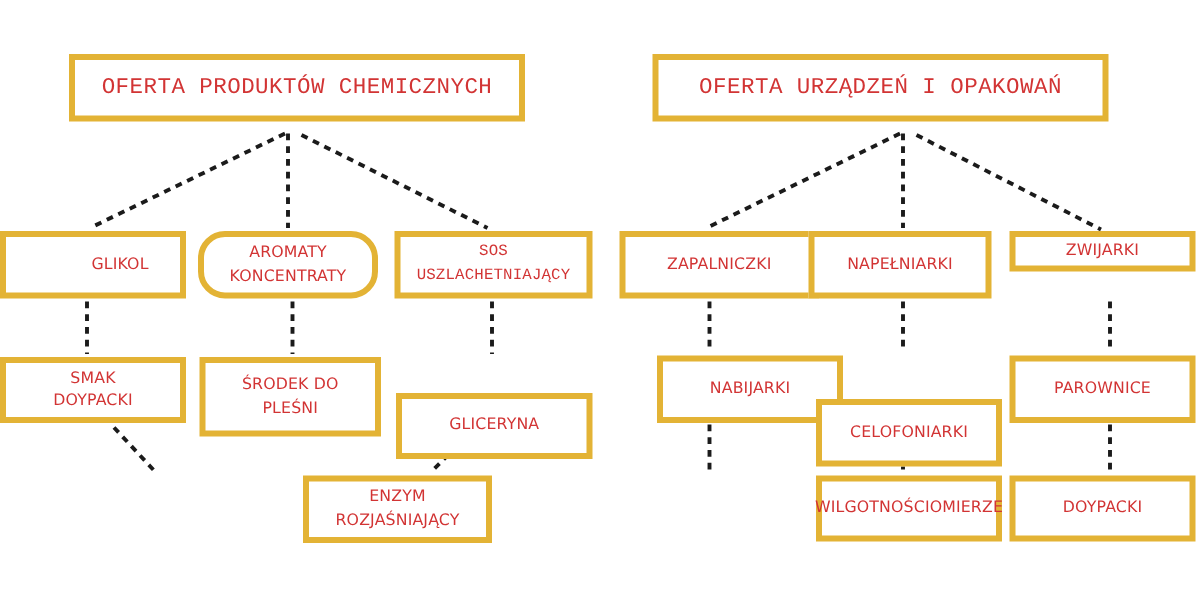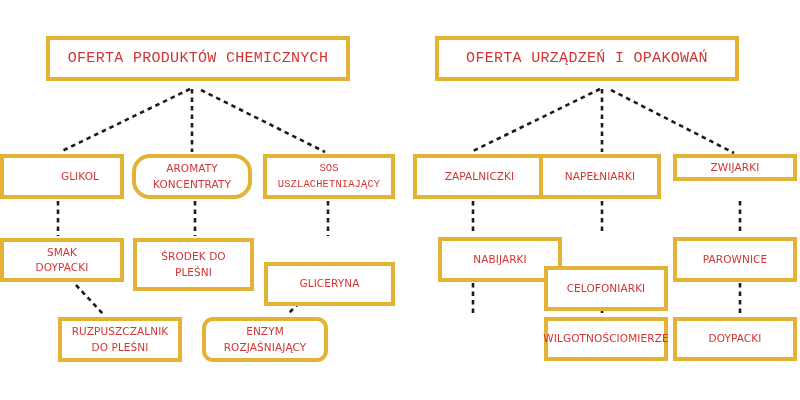--- a/index.html
+++ b/index.html
@@ -94,23 +94,21 @@
 KONCENTRATY</div>
   <div class="box node" style="left:263px; top:154px; width:132px; height:45px;font-family:Liberation Mono, monospace;">SOS
 USZLACHETNIAJĄCY</div>
 
   <div class="box node" style="left:0px; top:238px; width:124px; height:44px;">SMAK
 DOYPACKI</div>
   <div class="box node" style="left:133px; top:238px; width:121px; height:53px;">ŚRODEK DO
 PLEŚNI</div>
   <div class="box node" style="left:264px; top:238px; width:131px; height:44px;margin-top:24px;">GLICERYNA</div>
 
-  <div class="box node" style="left:58px; top:317px; width:124px; height:45px;">RUZPUSZCZALNIK
-DO PLEŚNI</div>
-  <div class="box node" style="left:202px; top:317px; width:126px; height:45px;border-radius:11px;">ENZYM
+  <div class="box node" style="left:202px; top:317px; width:126px; height:45px;">ENZYM
 ROZJAŚNIAJĄCY</div>
 
   <div class="box title-box" style="left:435px; top:36px; width:304px; height:45px;">OFERTA URZĄDZEŃ I OPAKOWAŃ</div>
 
   <div class="box node" style="left:413px; top:154px; width:133px; height:45px;">ZAPALNICZKI</div>
   <div class="box node" style="left:539px; top:154px; width:122px; height:45px;">NAPEŁNIARKI</div>
   <div class="box node" style="left:673px; top:154px; width:124px; height:27px;">ZWIJARKI</div>
 
   <div class="box node" style="left:438px; top:237px; width:124px; height:45px;">NABIJARKI</div>
   <div class="box node" style="left:544px; top:237px; width:124px; height:45px;margin-top:29px;">CELOFONIARKI</div>

